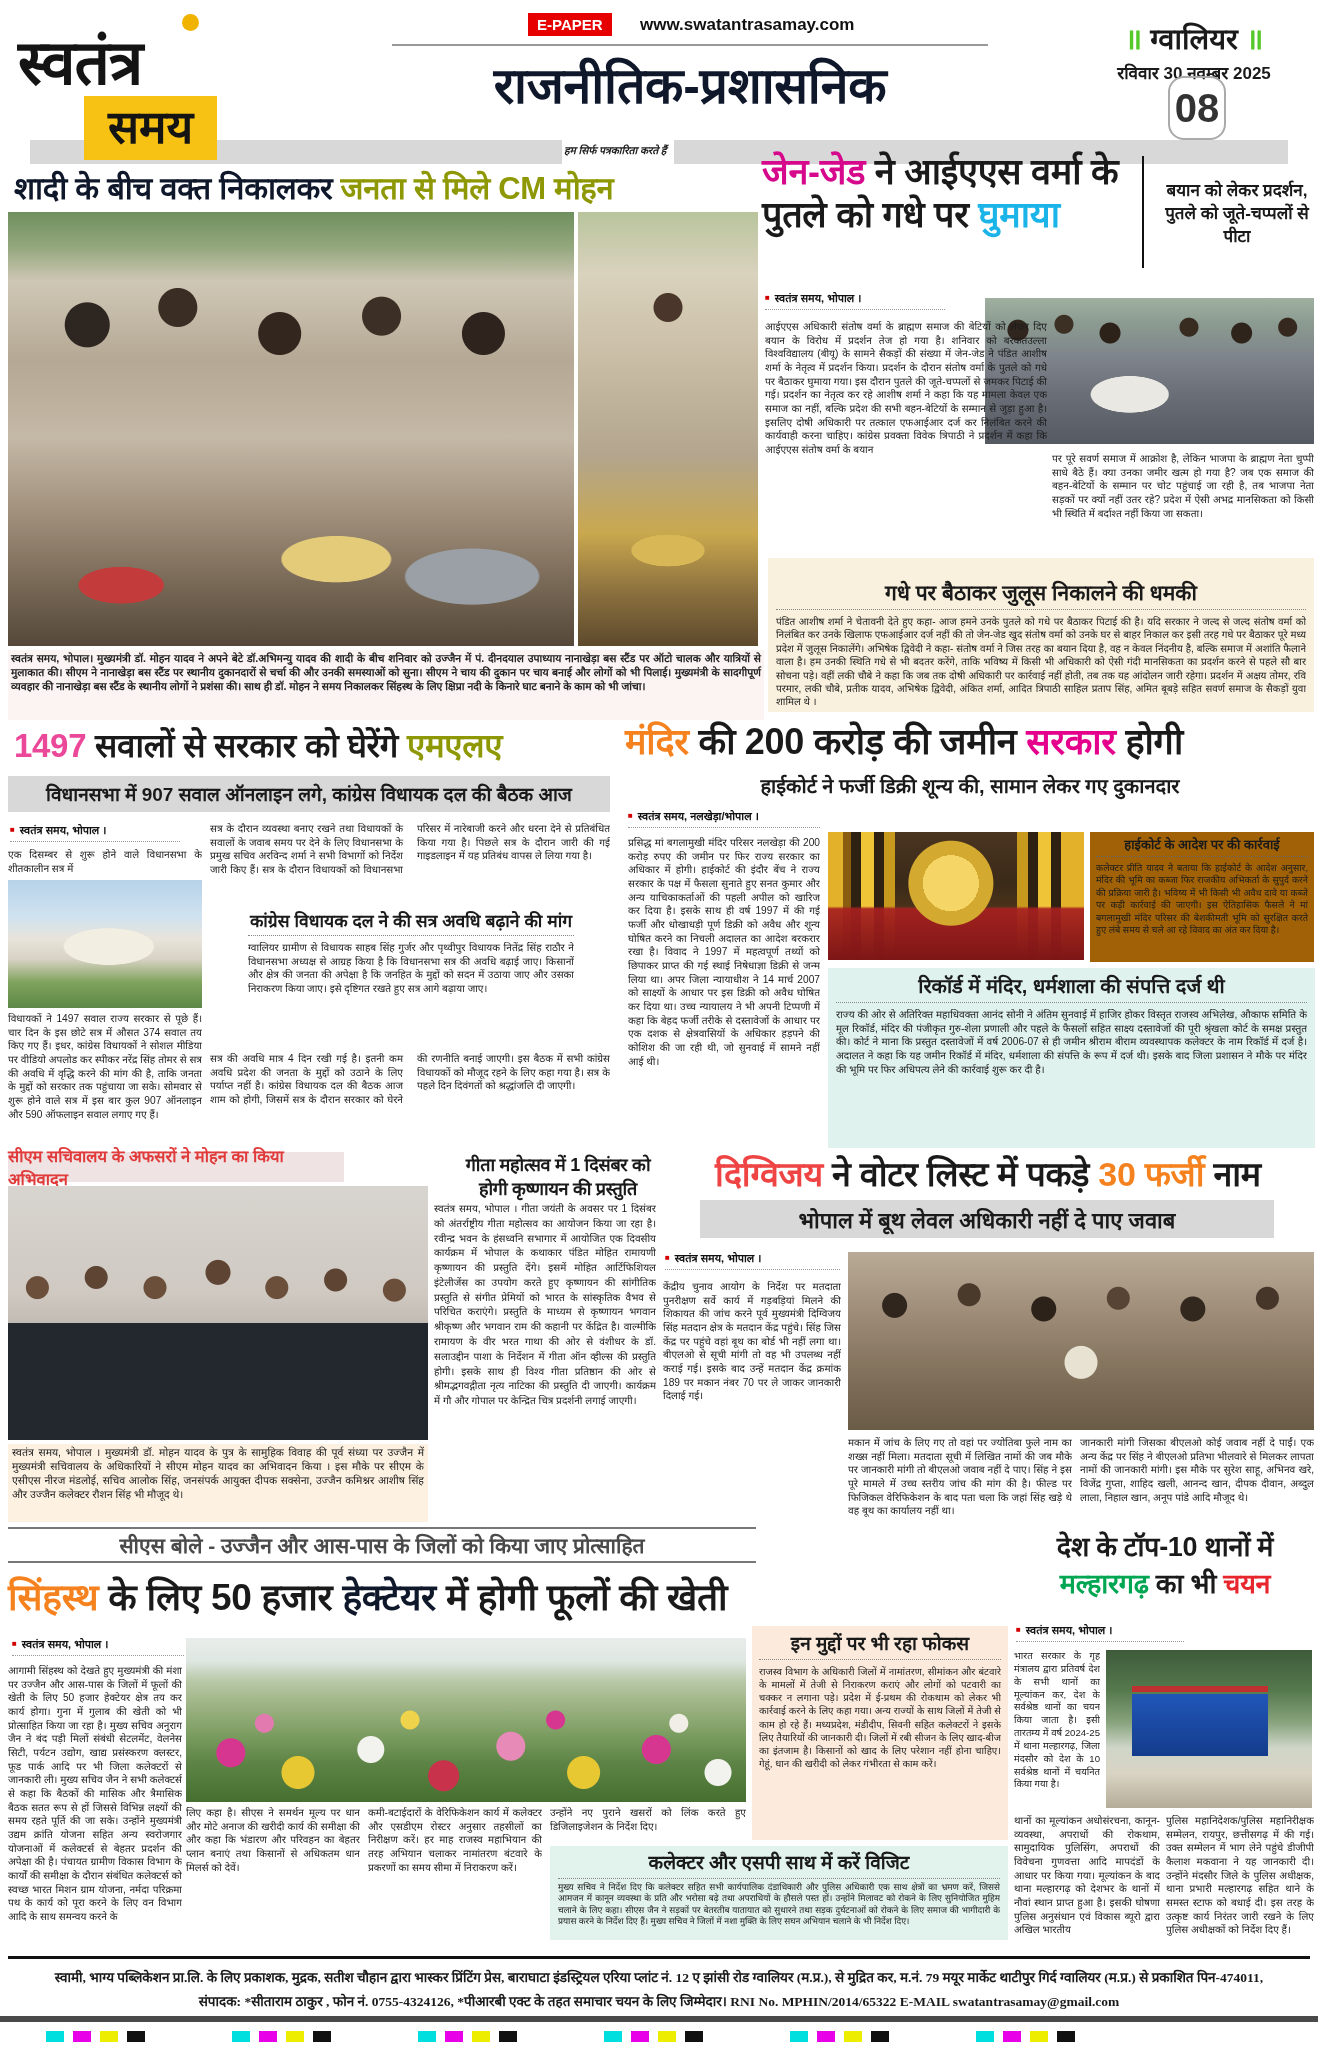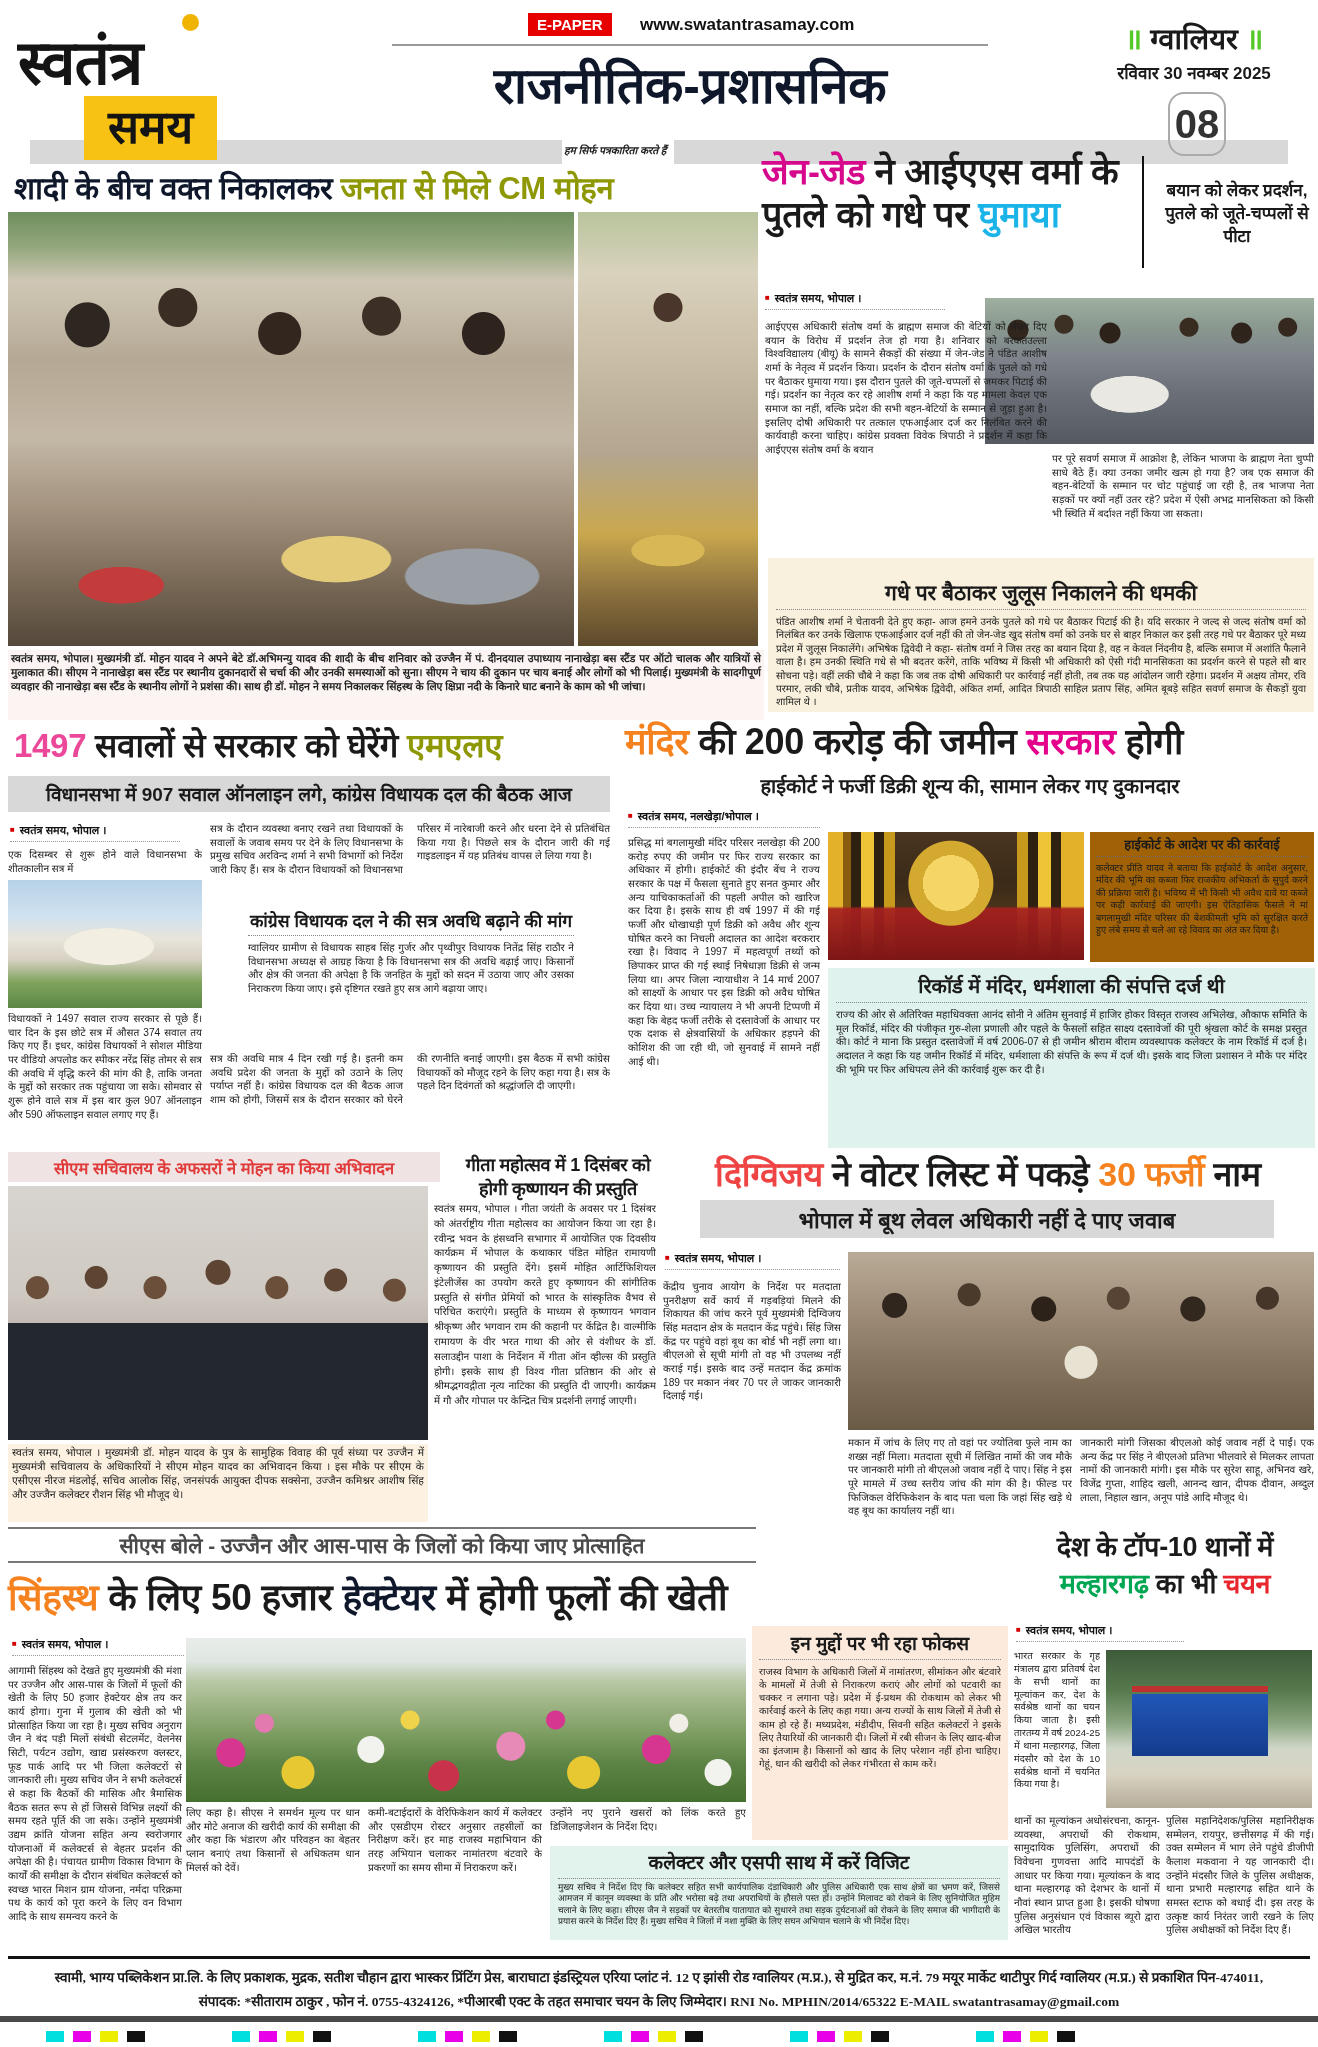--- a/index.html
+++ b/index.html
@@ -117,21 +117,21 @@
   <div class="abs hl c-blue" style="left:392px;top:50px;width:596px;text-align:center;font-size:50px;">राजनीतिक-प्रशासनिक</div>
 
   <div class="abs" style="left:1080px;top:18px;width:228px;text-align:center;">
     <div style="font-size:29px;font-weight:bold;">
       <span class="c-green" style="color:#55c82a;">॥</span>
       <span>ग्वालियर</span>
       <span style="color:#55c82a;">॥</span>
     </div>
     <div style="font-size:17px;font-weight:bold;margin-top:4px;">रविवार 30 नवम्बर 2025</div>
   </div>
-  <div class="abs pageno" style="left:1168px;top:92px;">08</div>
+  <div class="abs pageno" style="left:1168px;top:76px;">08</div>
 
   <div class="abs hl" style="left:14px;top:166px;width:748px;font-size:31px;white-space:nowrap;">
     <span class="c-blue">शादी के बीच वक्त निकालकर</span><span class="c-olive"> जनता से मिले CM मोहन</span>
   </div>
   <div class="abs photo ph-cm" style="left:8px;top:212px;width:566px;height:434px;"></div>
   <div class="abs photo ph-cm-side" style="left:578px;top:212px;width:180px;height:434px;"></div>
   <div class="abs caption-txt" style="left:8px;top:650px;width:750px;height:66px;background:#fcf4f3;padding:2px 3px;">स्वतंत्र समय, भोपाल। मुख्यमंत्री डॉ. मोहन यादव ने अपने बेटे डॉ.अभिमन्यु यादव की शादी के बीच शनिवार को उज्जैन में पं. दीनदयाल उपाध्याय नानाखेड़ा बस स्टैंड पर ऑटो चालक और यात्रियों से मुलाकात की। सीएम ने नानाखेड़ा बस स्टैंड पर स्थानीय दुकानदारों से चर्चा की और उनकी समस्याओं को सुना। सीएम ने चाय की दुकान पर चाय बनाई और लोगों को भी पिलाई। मुख्यमंत्री के सादगीपूर्ण व्यवहार की नानाखेड़ा बस स्टैंड के स्थानीय लोगों ने प्रशंसा की। साथ ही डॉ. मोहन ने समय निकालकर सिंहस्थ के लिए क्षिप्रा नदी के किनारे घाट बनाने के काम को भी जांचा।</div>
 
   <div class="abs hl" style="left:762px;top:150px;width:372px;font-size:36px;line-height:1.2;">
     <span class="c-mag">जेन-जेड</span><span> ने आईएएस वर्मा के पुतले को गधे पर </span><span class="c-cyan">घुमाया</span>
@@ -174,21 +174,21 @@
   <div class="abs photo ph-temple" style="left:828px;top:832px;width:256px;height:128px;"></div>
   <div class="abs" style="left:1090px;top:832px;width:224px;height:130px;background:#a16207;padding:3px 6px;box-sizing:border-box;">
     <div class="box-title" style="font-size:13px;border-color:#666;">हाईकोर्ट के आदेश पर की कार्रवाई</div>
     <div class="body-txt" style="font-size:9.3px;height:100px;">कलेक्टर प्रीति यादव ने बताया कि हाईकोर्ट के आदेश अनुसार, मंदिर की भूमि का कब्जा फिर राजकीय अभिकर्ता के सुपुर्द करने की प्रक्रिया जारी है। भविष्य में भी किसी भी अवैध दावे या कब्जे पर कड़ी कार्रवाई की जाएगी। इस ऐतिहासिक फैसले ने मां बगलामुखी मंदिर परिसर की बेशकीमती भूमि को सुरक्षित करते हुए लंबे समय से चले आ रहे विवाद का अंत कर दिया है।</div>
   </div>
   <div class="abs" style="left:828px;top:968px;width:487px;height:180px;background:#dff2ee;padding:4px 8px;box-sizing:border-box;">
     <div class="box-title" style="font-size:20px;">रिकॉर्ड में मंदिर, धर्मशाला की संपत्ति दर्ज थी</div>
     <div class="body-txt" style="height:132px;">राज्य की ओर से अतिरिक्त महाधिवक्ता आनंद सोनी ने अंतिम सुनवाई में हाजिर होकर विस्तृत राजस्व अभिलेख, औकाफ समिति के मूल रिकॉर्ड, मंदिर की पंजीकृत गुरु-शेला प्रणाली और पहले के फैसलों सहित साक्ष्य दस्तावेजों की पूरी श्रृंखला कोर्ट के समक्ष प्रस्तुत की। कोर्ट ने माना कि प्रस्तुत दस्तावेजों में वर्ष 2006-07 से ही जमीन श्रीराम बीराम व्यवस्थापक कलेक्टर के नाम रिकॉर्ड में दर्ज है। अदालत ने कहा कि यह जमीन रिकॉर्ड में मंदिर, धर्मशाला की संपत्ति के रूप में दर्ज थी। इसके बाद जिला प्रशासन ने मौके पर मंदिर की भूमि पर फिर अधिपत्य लेने की कार्रवाई शुरू कर दी है।</div>
   </div>
 
-  <div class="abs" style="left:8px;top:1152px;width:432px;height:30px;background:#efe3e3;display:flex;align-items:center;justify-content:center;">
+  <div class="abs" style="left:8px;top:1152px;width:336px;height:30px;background:#efe3e3;display:flex;align-items:center;justify-content:center;">
     <div style="font-size:16.5px;font-weight:bold;color:#e03a3a;">सीएम सचिवालय के अफसरों ने मोहन का किया अभिवादन</div>
   </div>
   <div class="abs photo ph-group" style="left:8px;top:1186px;width:420px;height:254px;"></div>
   <div class="abs caption-txt" style="left:8px;top:1444px;width:420px;height:78px;background:#fdf2e2;padding:2px 4px;box-sizing:border-box;font-weight:normal;">स्वतंत्र समय, भोपाल । मुख्यमंत्री डॉ. मोहन यादव के पुत्र के सामुहिक विवाह की पूर्व संध्या पर उज्जैन में मुख्यमंत्री सचिवालय के अधिकारियों ने सीएम मोहन यादव का अभिवादन किया । इस मौके पर सीएम के एसीएस नीरज मंडलोई, सचिव आलोक सिंह, जनसंपर्क आयुक्त दीपक सक्सेना, उज्जैन कमिश्नर आशीष सिंह और उज्जैन कलेक्टर रौशन सिंह भी मौजूद थे।</div>
 
   <div class="abs" style="left:447px;top:1152px;width:222px;text-align:center;">
     <div class="hl" style="font-size:18px;">गीता महोत्सव में 1 दिसंबर को</div>
     <div class="hl" style="font-size:18px;">होगी कृष्णायन की प्रस्तुति</div>
   </div>
   <div class="abs body-txt" style="left:434px;top:1202px;width:222px;height:320px;line-height:1.45;">स्वतंत्र समय, भोपाल । गीता जयंती के अवसर पर 1 दिसंबर को अंतर्राष्ट्रीय गीता महोत्सव का आयोजन किया जा रहा है। रवीन्द्र भवन के हंसध्वनि सभागार में आयोजित एक दिवसीय कार्यक्रम में भोपाल के कथाकार पंडित मोहित रामायणी कृष्णायन की प्रस्तुति देंगे। इसमें मोहित आर्टिफिशियल इंटेलीजेंस का उपयोग करते हुए कृष्णायन की सांगीतिक प्रस्तुति से संगीत प्रेमियों को भारत के सांस्कृतिक वैभव से परिचित कराएंगे। प्रस्तुति के माध्यम से कृष्णायन भगवान श्रीकृष्ण और भगवान राम की कहानी पर केंद्रित है। वाल्मीकि रामायण के वीर भरत गाथा की ओर से वंशीधर के डॉ. सलाउद्दीन पाशा के निर्देशन में गीता ऑन व्हील्स की प्रस्तुति होगी। इसके साथ ही विश्व गीता प्रतिष्ठान की ओर से श्रीमद्भगवद्गीता नृत्य नाटिका की प्रस्तुति दी जाएगी। कार्यक्रम में गौ और गोपाल पर केन्द्रित चित्र प्रदर्शनी लगाई जाएगी।</div>

